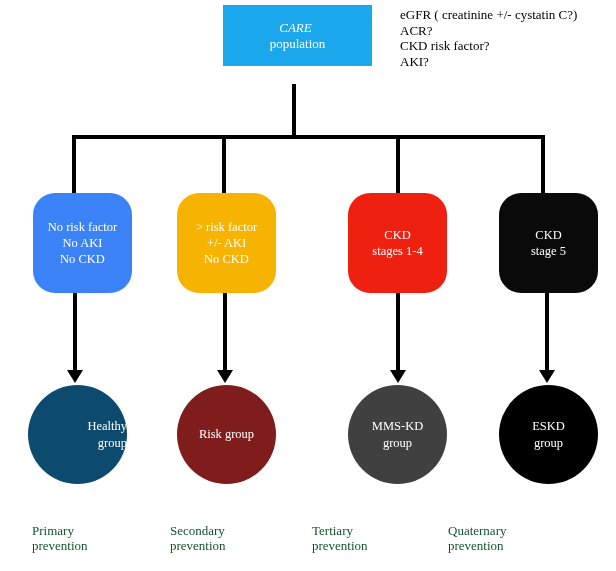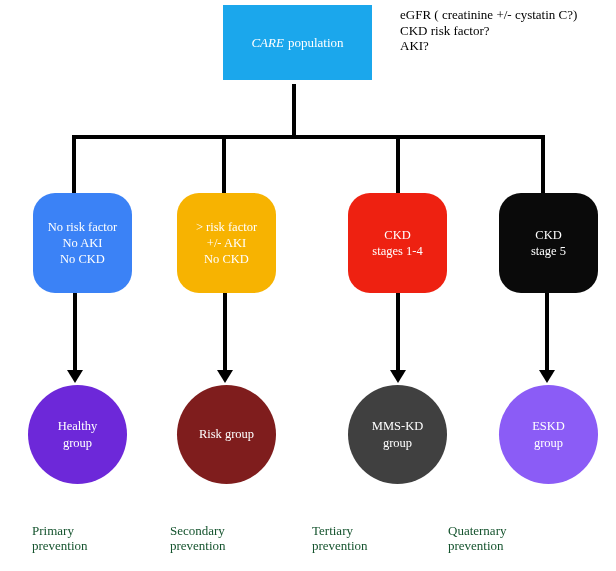--- a/index.html
+++ b/index.html
@@ -9,23 +9,23 @@
     height: 571px;
     background: #ffffff;
     font-family: "Liberation Serif", "DejaVu Serif", serif;
     overflow: hidden;
   }
 
   
   .pop-box {
     position: absolute;
     left: 223px; top: 5px;
-    width: 149px; height: 75px;
+    width: 149px; height: 61px;
     display: flex; align-items: center; justify-content: center;
-    color: #ffffff; font-size: 13px;
+    color: #ffffff; font-size: 13px; flex-direction: column;
   }
   .pop-box i { margin-right: 4px; }
 
   
   .criteria {
     position: absolute;
     left: 400px; top: 7px;
     font-size: 13px; line-height: 15.5px; color: #000000;
     white-space: nowrap;
   }
@@ -107,20 +107,21 @@
 
 <div class="canvas">
 
   <div class="pop-box" style="background-color: rgb(27, 167, 236);">
     <i>CARE</i>
     <span>population</span>
   </div>
 
   <div class="criteria">
     <div>eGFR ( creatinine +/- cystatin C?)</div>
+    <div>ACR?</div>
     <div>CKD risk factor?</div>
     <div>AKI?</div>
   </div>
 
   <div class="line trunk"></div>
   <div class="line branch-h"></div>
   <div class="line drop c1"></div>
   <div class="line drop c2"></div>
   <div class="line drop c3"></div>
   <div class="line drop c4"></div>
@@ -146,32 +147,32 @@
 
   <div class="line arrow-line c1"></div>
   <div class="arrow-head c1"></div>
   <div class="line arrow-line c2"></div>
   <div class="arrow-head c2"></div>
   <div class="line arrow-line c3"></div>
   <div class="arrow-head c3"></div>
   <div class="line arrow-line c4"></div>
   <div class="arrow-head c4"></div>
 
-  <div class="group-circle c1" style="background-color: #6d28d9;">
+  <div class="group-circle c1" style="background-color: #0c4a6e; align-items: flex-end;">
     <span>Healthy</span>
     <span>group</span>
   </div>
   <div class="group-circle c2" style="background-color: #7f1d1d;">
     <span>Risk group</span>
   </div>
   <div class="group-circle c3" style="background-color: #404040;">
     <span>MMS-KD</span>
     <span>group</span>
   </div>
-  <div class="group-circle c4" style="background-color: #8b5cf6; text-align: right;">
+  <div class="group-circle c4" style="background-color: #000000; text-align: right;">
     <span>ESKD</span>
     <span>group</span>
   </div>
 
   <div class="prev-label c1">
     <span>Primary</span>
     <span>prevention</span>
   </div>
   <div class="prev-label c2">
     <span>Secondary</span>

